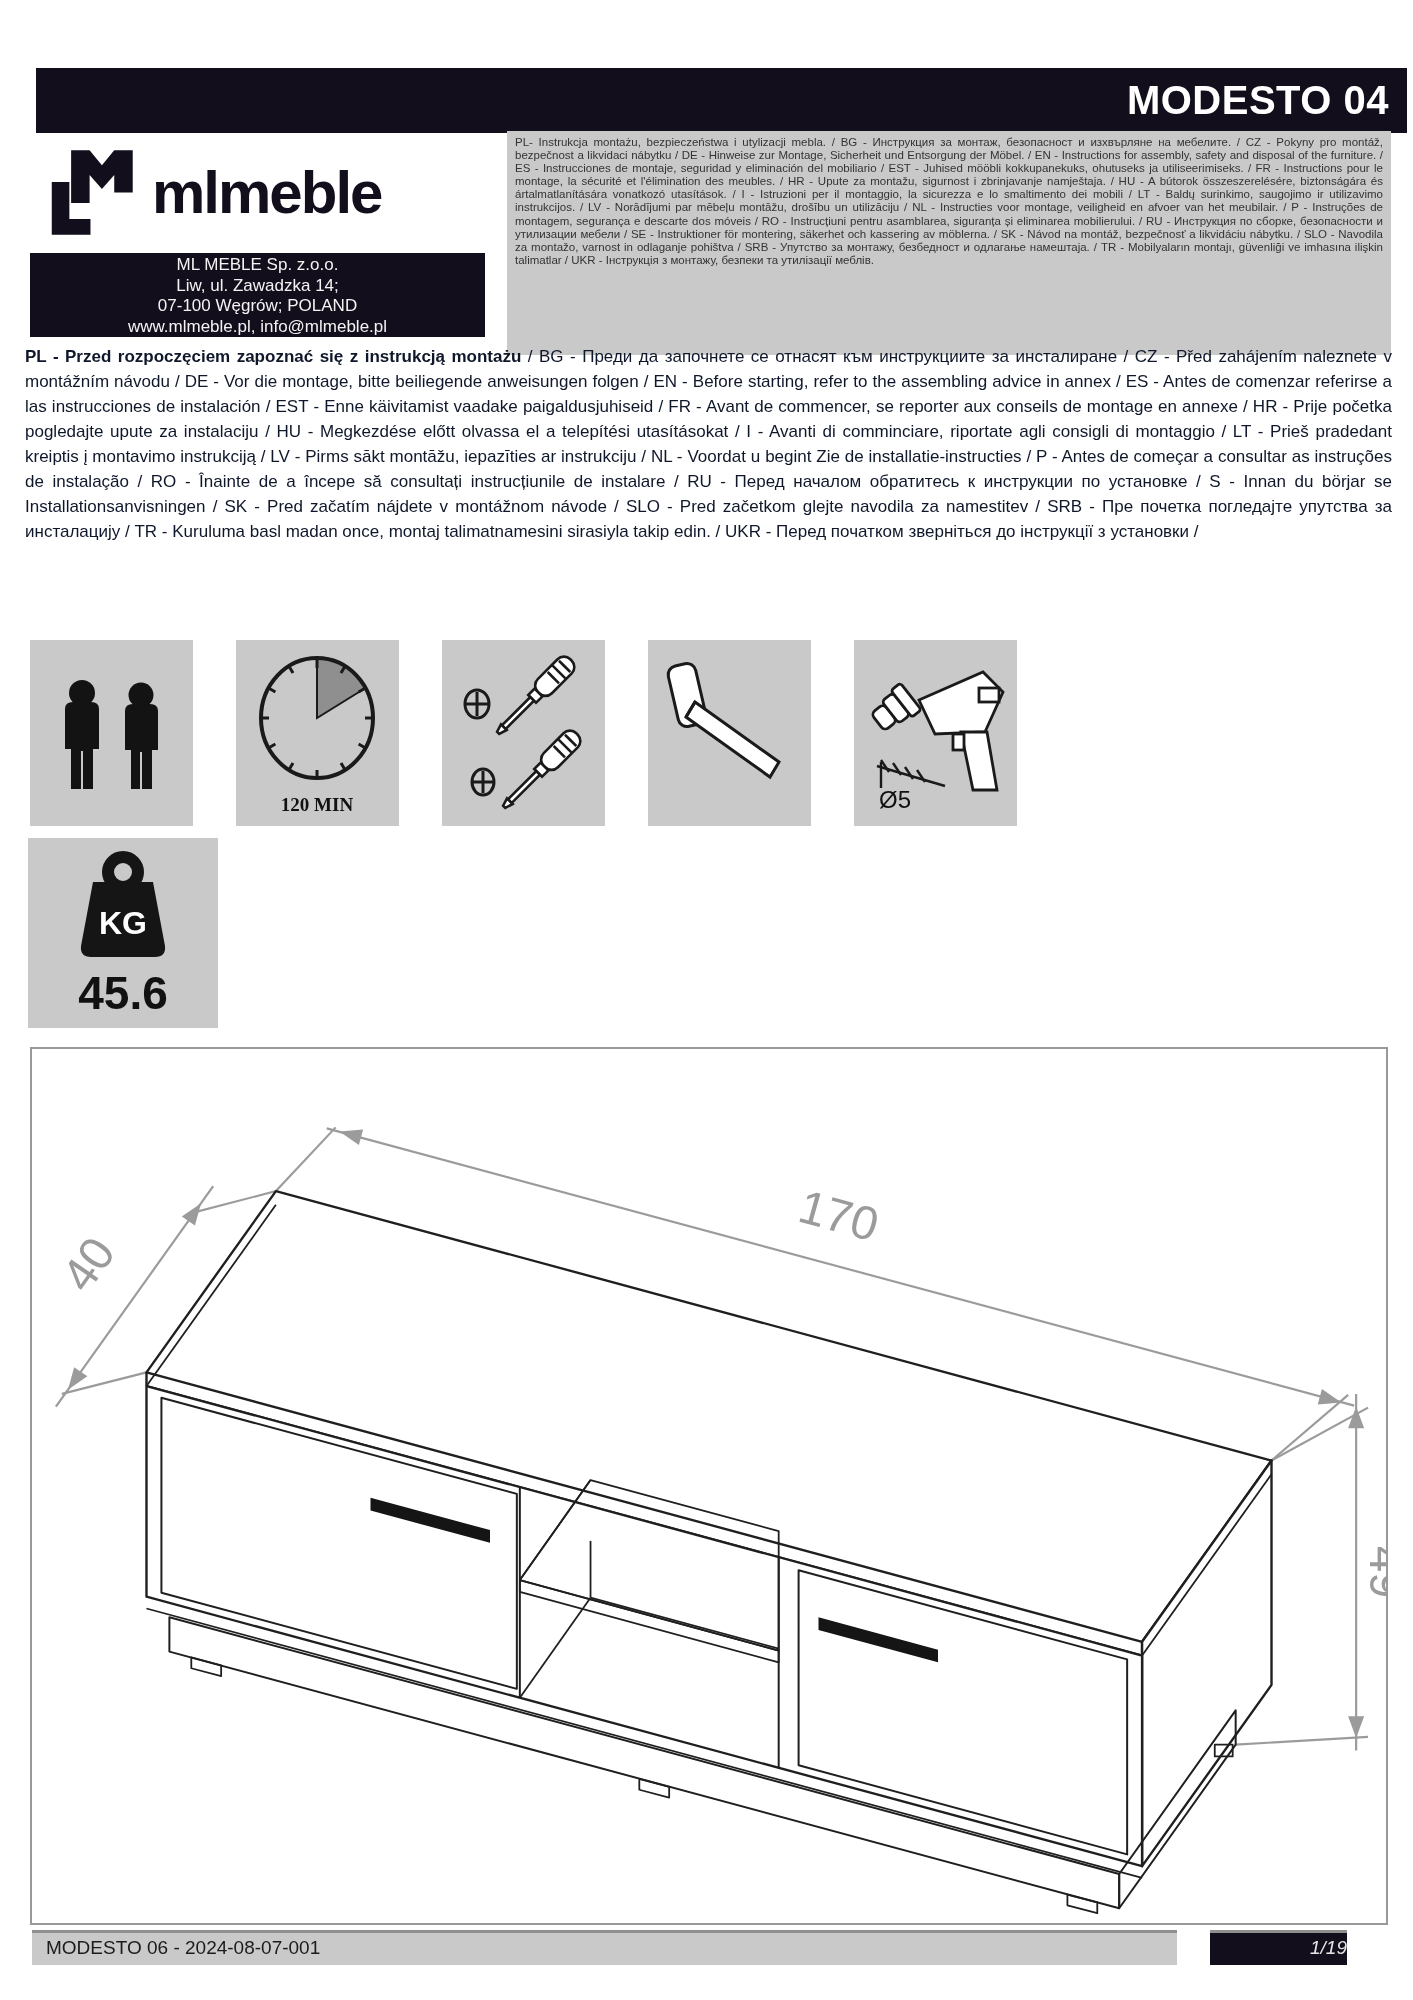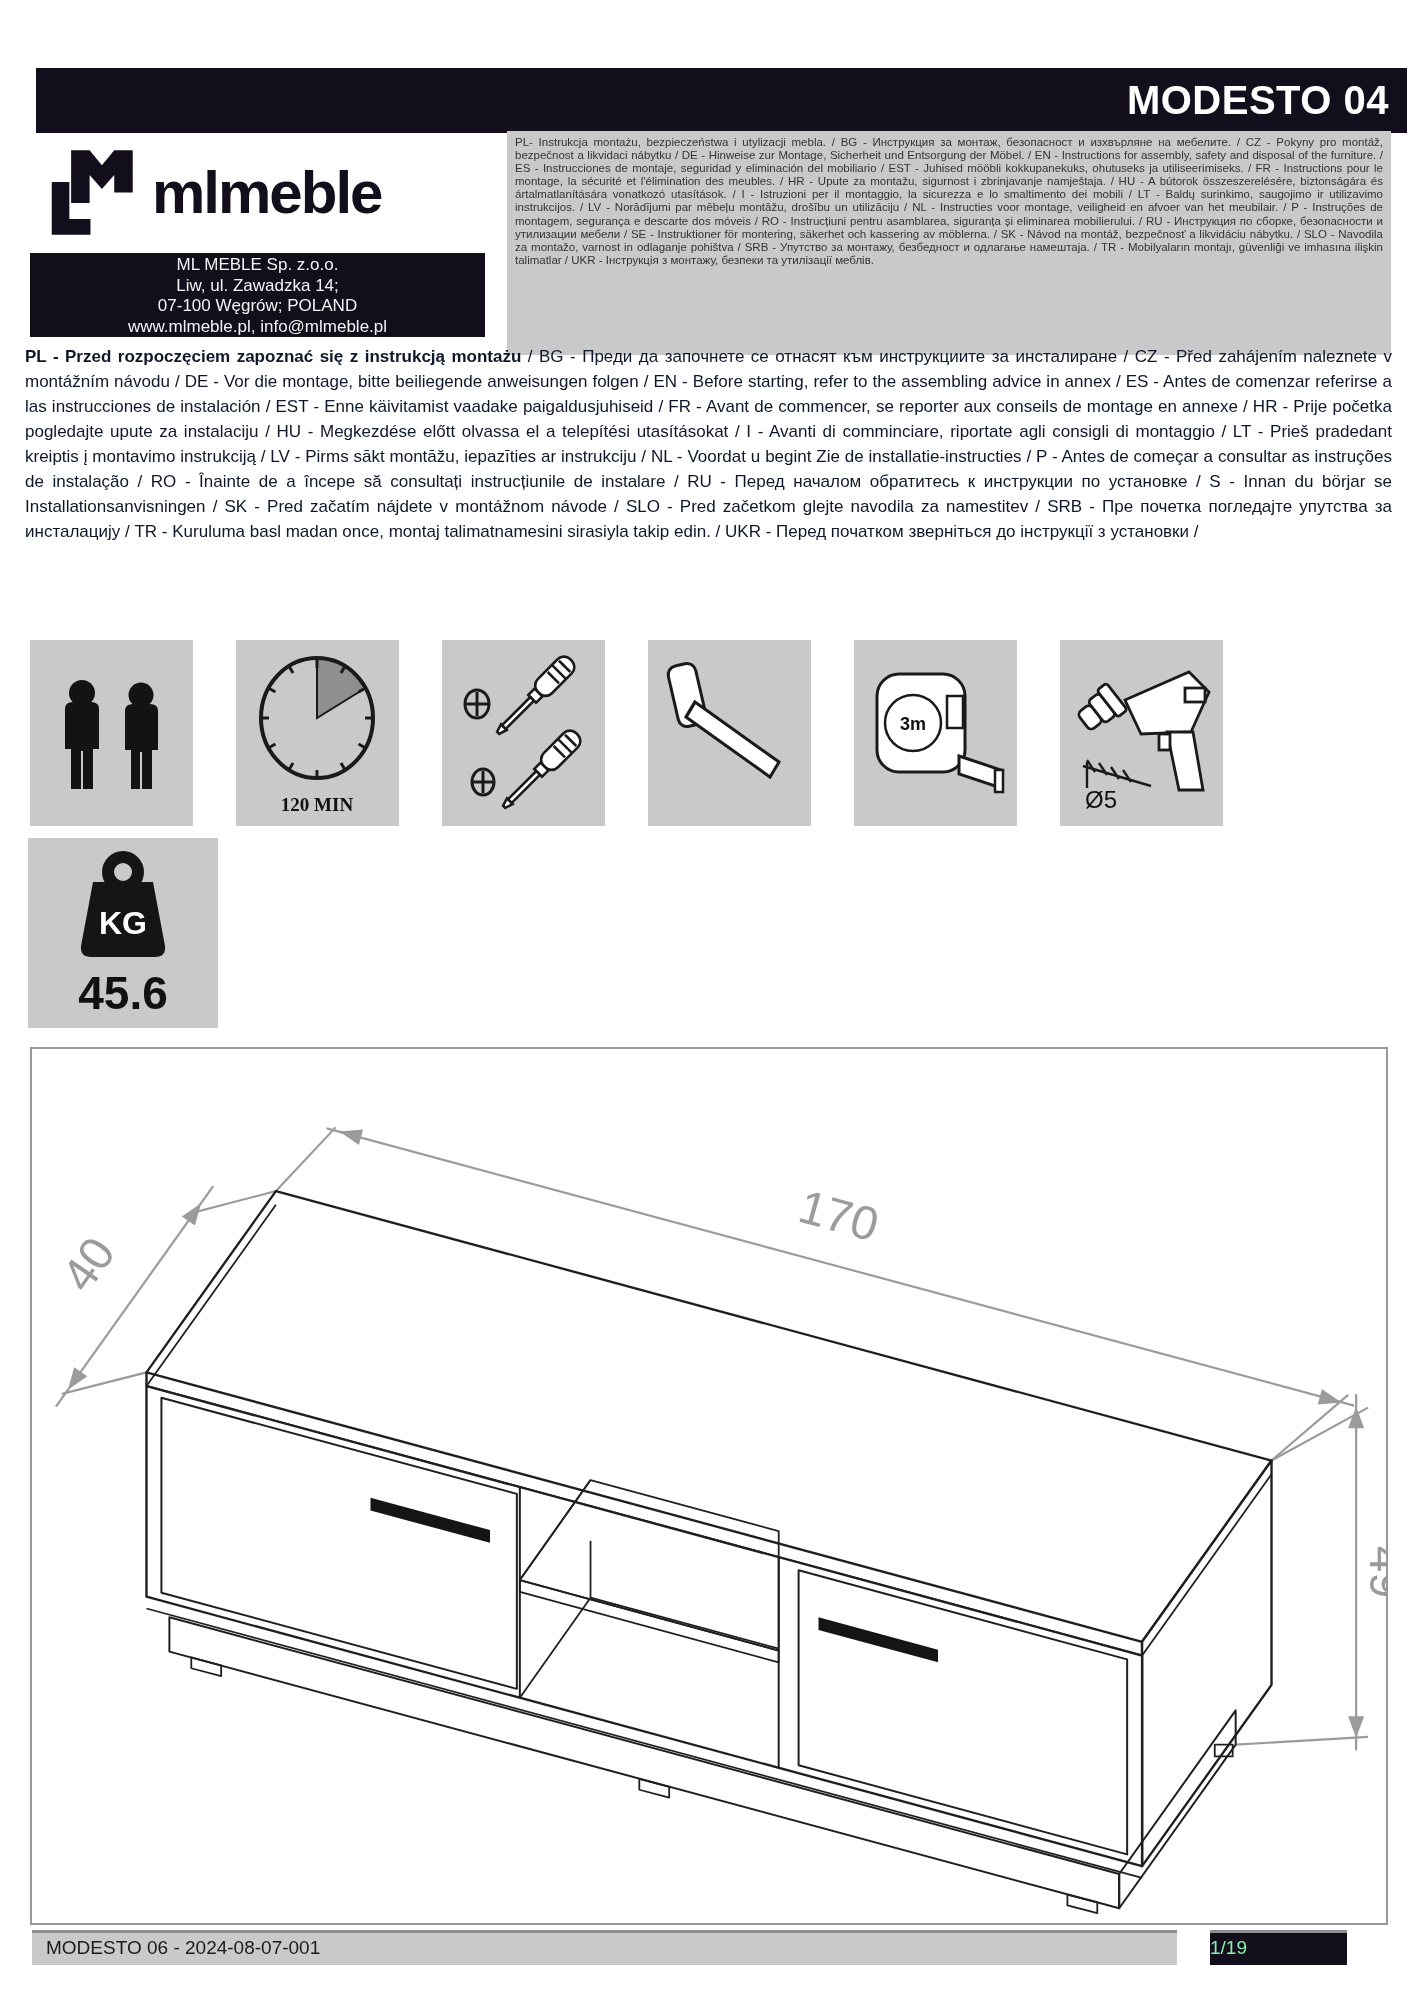--- a/index.html
+++ b/index.html
@@ -33,22 +33,22 @@
   .kgval{font-size:46px;font-weight:bold;color:#111;line-height:46px;margin-top:2px;}
 
   .drawing{position:absolute;left:30px;top:1047px;width:1358px;height:878px;
            border:2px solid #999;box-sizing:border-box;background:#fff;}
   .drawing svg{display:block;width:100%;height:100%;}
 
   .footer-bar{position:absolute;left:32px;top:1930px;width:1145px;height:35px;background:#c9c9c9;
               border-top:3px solid #8f8f8f;box-sizing:border-box;color:#1b1b1b;
               font-size:19px;line-height:29px;padding-left:14px;}
   .page-box{position:absolute;left:1210px;top:1930px;width:137px;height:35px;background:#130e1c;
-            border-top:3px solid #8f8f8f;box-sizing:border-box;color:#86efac;text-align:left;
-            font-size:19px;line-height:29px;}
+            border-top:3px solid #8f8f8f;box-sizing:border-box;color:#e5e5e5;text-align:right;
+            font-size:19px;line-height:29px;font-style:italic;}
 
   .dimtext{font-family:"Liberation Sans",sans-serif;fill:#9b9b9b;}
   .clock-label{font-family:"Liberation Serif",serif;font-weight:bold;}
 </style>
 </head>
 <body>
 
 <div class="page">
 
   <div class="topbar">
@@ -149,32 +149,20 @@
     <div class="ibox">
       <svg width="150" height="170" viewBox="0 0 150 170">
         <g fill="#fff" stroke="#1a1a1a" stroke-width="3">
           <rect x="18" y="16" width="28" height="62" rx="9" transform="rotate(-13 32 47)"></rect>
           <polygon points="40,54 124,114 115,129 31,69"></polygon>
           <line x1="40" y1="54" x2="31" y2="69"></line>
         </g>
       </svg>
     </div>
 
-    <div class="ibox">
-      <svg width="150" height="170" viewBox="0 0 150 170">
-        <g fill="#fff" stroke="#1a1a1a" stroke-width="3">
-          <rect x="16" y="26" width="88" height="98" rx="22"></rect>
-          <circle cx="52" cy="75" r="28" stroke-width="2.5"></circle>
-          <rect x="86" y="48" width="16" height="32" stroke-width="2.5"></rect>
-          <polygon points="98,108 140,122 140,140 98,126"></polygon>
-          <rect x="134" y="122" width="8" height="22" stroke-width="2.5"></rect>
-        </g>
-        <text x="52" y="82" text-anchor="middle" font-size="18" font-weight="bold" fill="#111">3m</text>
-      </svg>
-    </div>
 
     <div class="ibox">
       <svg width="150" height="170" viewBox="0 0 150 170">
         <g fill="#fff" stroke="#1a1a1a" stroke-width="2.8">
           <g transform="rotate(-38 52 48)">
             <rect x="8" y="36" width="16" height="22" rx="5"></rect>
             <rect x="24" y="33" width="14" height="28" rx="4"></rect>
             <rect x="38" y="30" width="12" height="34" rx="3"></rect>
           </g>
           <polygon points="58,52 122,24 142,44 124,84 74,86"></polygon>

